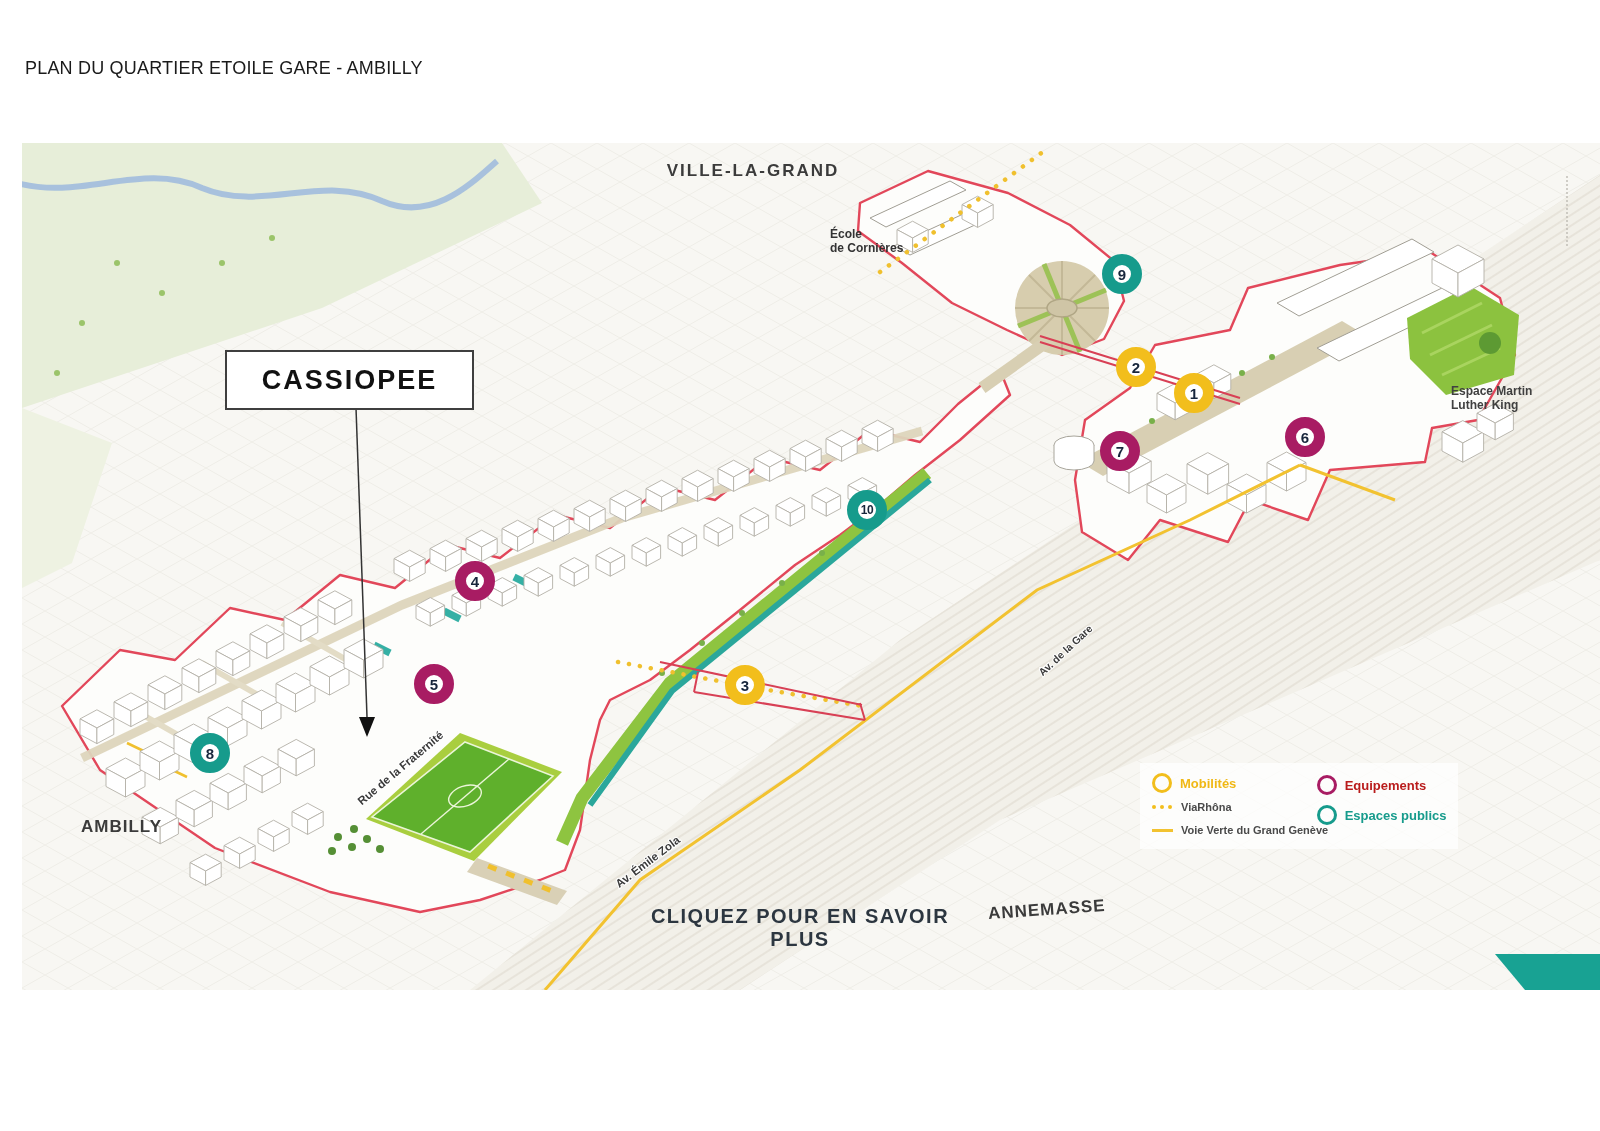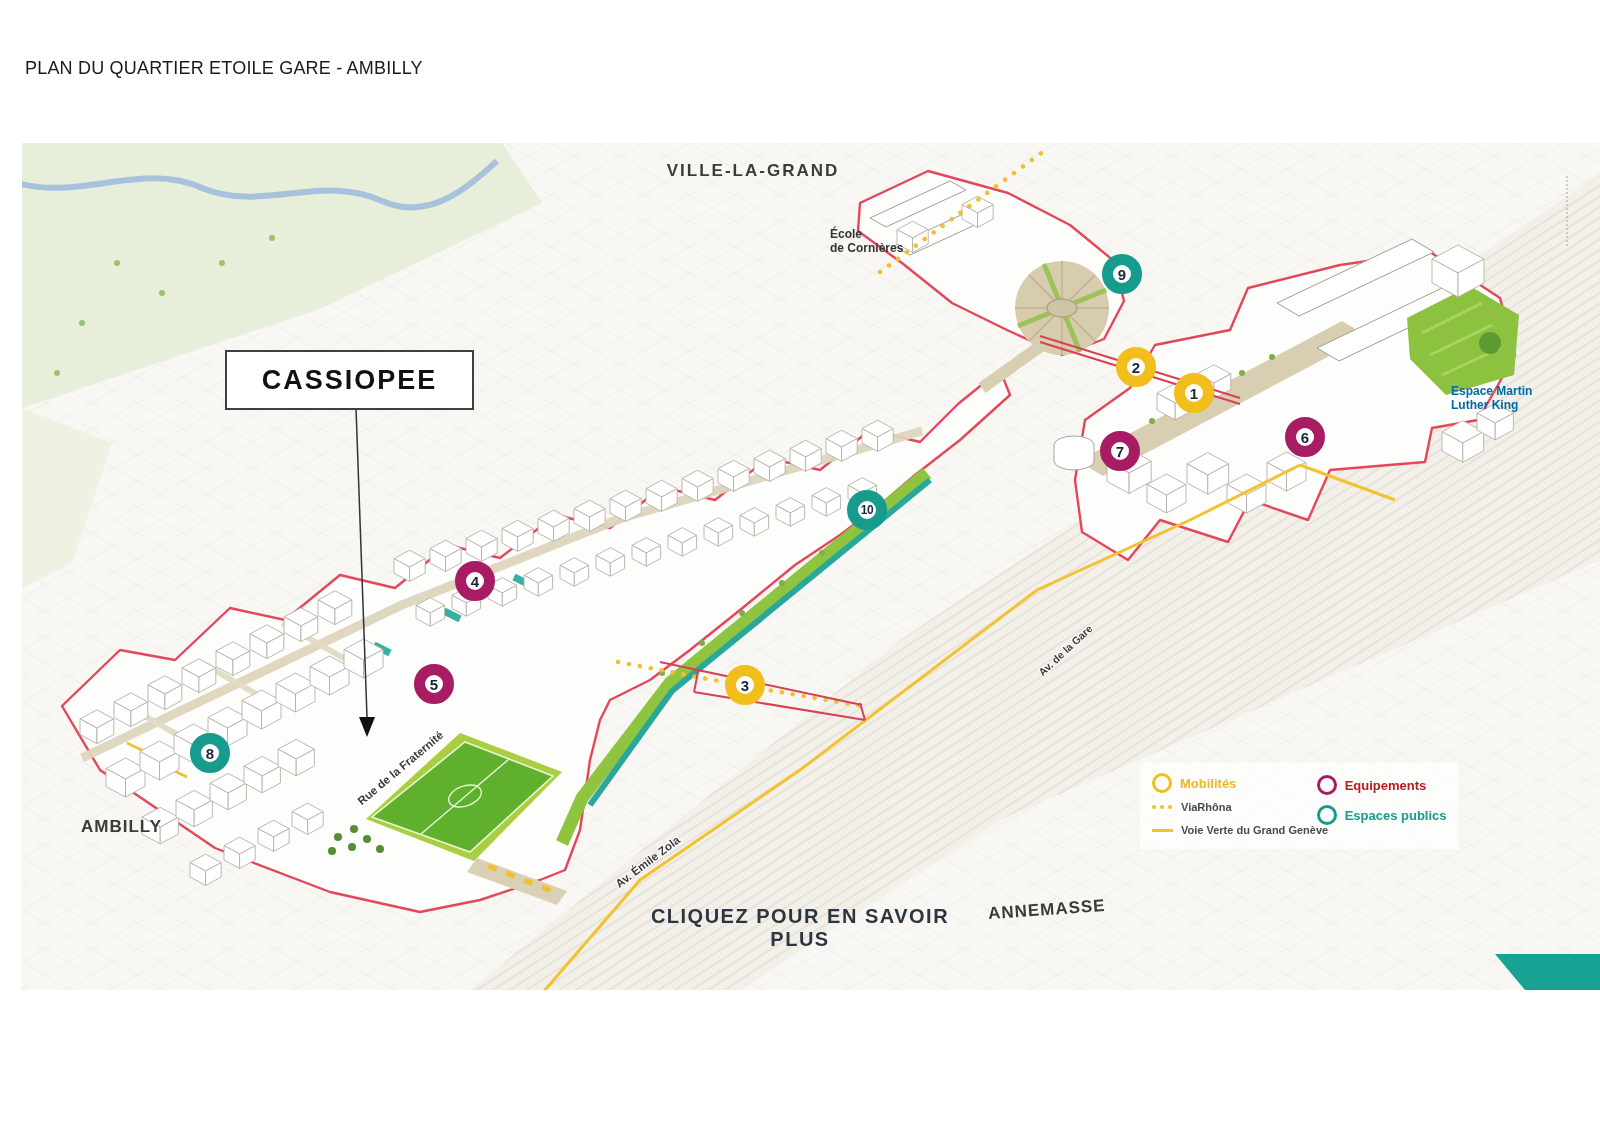--- a/index.html
+++ b/index.html
@@ -19,21 +19,21 @@
   .callout{position:absolute;left:203px;top:207px;width:245px;height:56px;background:#fff;
     border:2px solid #3f3f3f;display:flex;align-items:center;justify-content:center;
     font-size:27px;font-weight:600;letter-spacing:2px;color:#111;}
   
   .area-label{position:absolute;font-weight:bold;color:#3b3b3b;}
   .lbl-vlg{left:601px;top:18px;width:260px;text-align:center;font-size:17px;letter-spacing:2px;}
   .lbl-ambilly{left:59px;top:674px;font-size:17px;letter-spacing:1px;}
   .lbl-annemasse{left:966px;top:757px;font-size:17px;letter-spacing:1px;transform:rotate(-4deg);}
   .place-label{position:absolute;color:#333;font-size:12px;font-weight:600;line-height:14px;}
   .lbl-ecole{left:808px;top:84px;}
-  .lbl-mlk{left:1429px;top:242px;font-weight:bold;font-size:12px;line-height:13.5px;color:#0369a1;}
+  .lbl-mlk{left:1429px;top:242px;font-weight:bold;font-size:12px;line-height:13.5px;color:#404040;}
   .cta{position:absolute;left:608px;top:762px;width:340px;text-align:center;
     font-size:20px;font-weight:bold;letter-spacing:1.5px;color:#2c3640;cursor:pointer;}
   
   .legend{position:absolute;left:1118px;top:620px;width:318px;height:86px;
     background:rgba(255,255,255,.74);display:flex;padding:10px 12px;box-sizing:border-box;}
   .lcol{display:flex;flex-direction:column;justify-content:space-between;text-align:right;}
   .lcol.c1{width:56%;}
   .lcol.c2{width:44%;justify-content:flex-start;gap:10px;padding-top:2px;}
   .litem{display:flex;align-items:center;gap:8px;min-height:18px;}
   .ring{width:14px;height:14px;border-radius:50%;background:transparent;flex:0 0 auto;}

